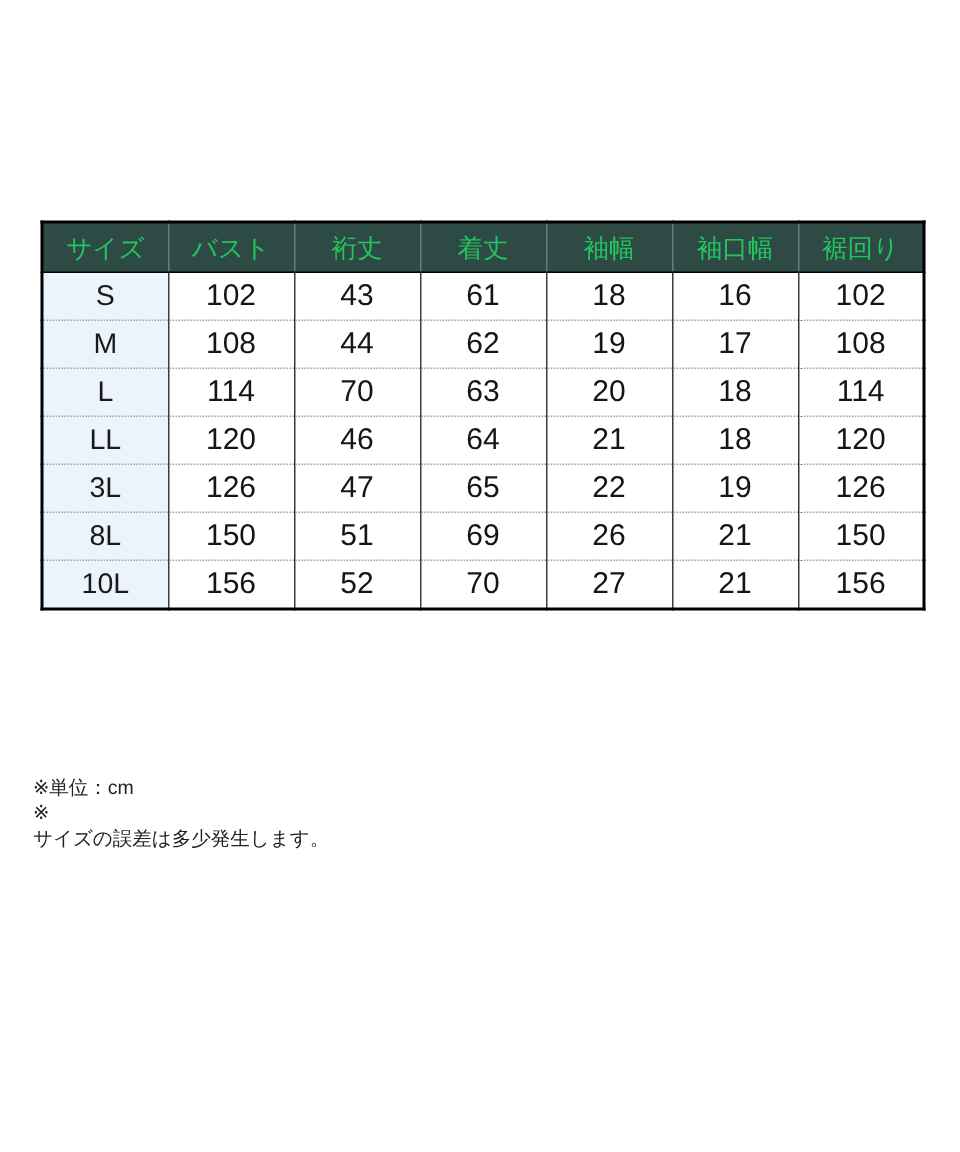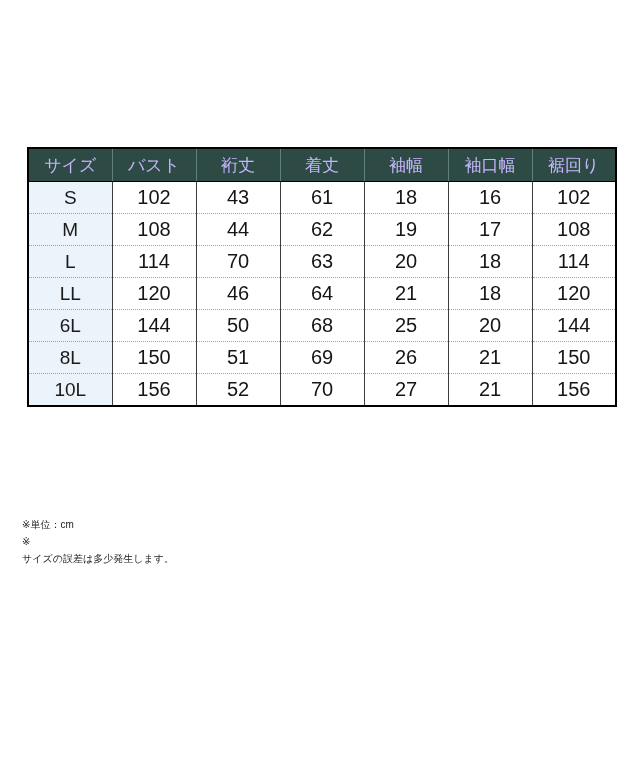--- a/index.html
+++ b/index.html
@@ -22,21 +22,21 @@
   }
   table.size-table {
     border-collapse: collapse;
     table-layout: fixed;
     width: 589px;
     border: 2px solid #000000;
   }
   table.size-table col { width: 84px; }
   table.size-table thead th {
     background: #2e4a45;
-    color: #c4b5fd;
+    color: #22c55e;
     font-weight: normal;
     font-size: 17px;
     height: 32px;
     padding: 0;
     text-align: center;
     vertical-align: middle;
     border-left: 1px solid #60807a;
     border-bottom: 1px solid #000000;
   }
   table.size-table thead th:first-child { border-left: none; }
@@ -55,21 +55,21 @@
   table.size-table tbody td.size-cell {
     background: #ebf4fb;
     border-left: none;
     font-size: 19px;
     color: #1a1a1a;
   }
   .footnotes {
     position: absolute;
     left: 22px;
     top: 516px;
-    font-size: 10px;
+    font-size: 13px;
     line-height: 17px;
     color: #222222;
   }
   .footnote-line { white-space: nowrap; }
 </style>
 </head>
 <body>
 
 <div class="page">
 
@@ -126,27 +126,27 @@
           <tr>
             <td class="size-cell">LL</td>
             <td>120</td>
             <td>46</td>
             <td>64</td>
             <td>21</td>
             <td>18</td>
             <td>120</td>
           </tr>
           <tr>
-            <td class="size-cell">6L</td>
-            <td>144</td>
-            <td>50</td>
-            <td>68</td>
-            <td>25</td>
-            <td>20</td>
-            <td>144</td>
+            <td class="size-cell">3L</td>
+            <td>126</td>
+            <td>47</td>
+            <td>65</td>
+            <td>22</td>
+            <td>19</td>
+            <td>126</td>
           </tr>
           <tr>
             <td class="size-cell">8L</td>
             <td>150</td>
             <td>51</td>
             <td>69</td>
             <td>26</td>
             <td>21</td>
             <td>150</td>
           </tr>

